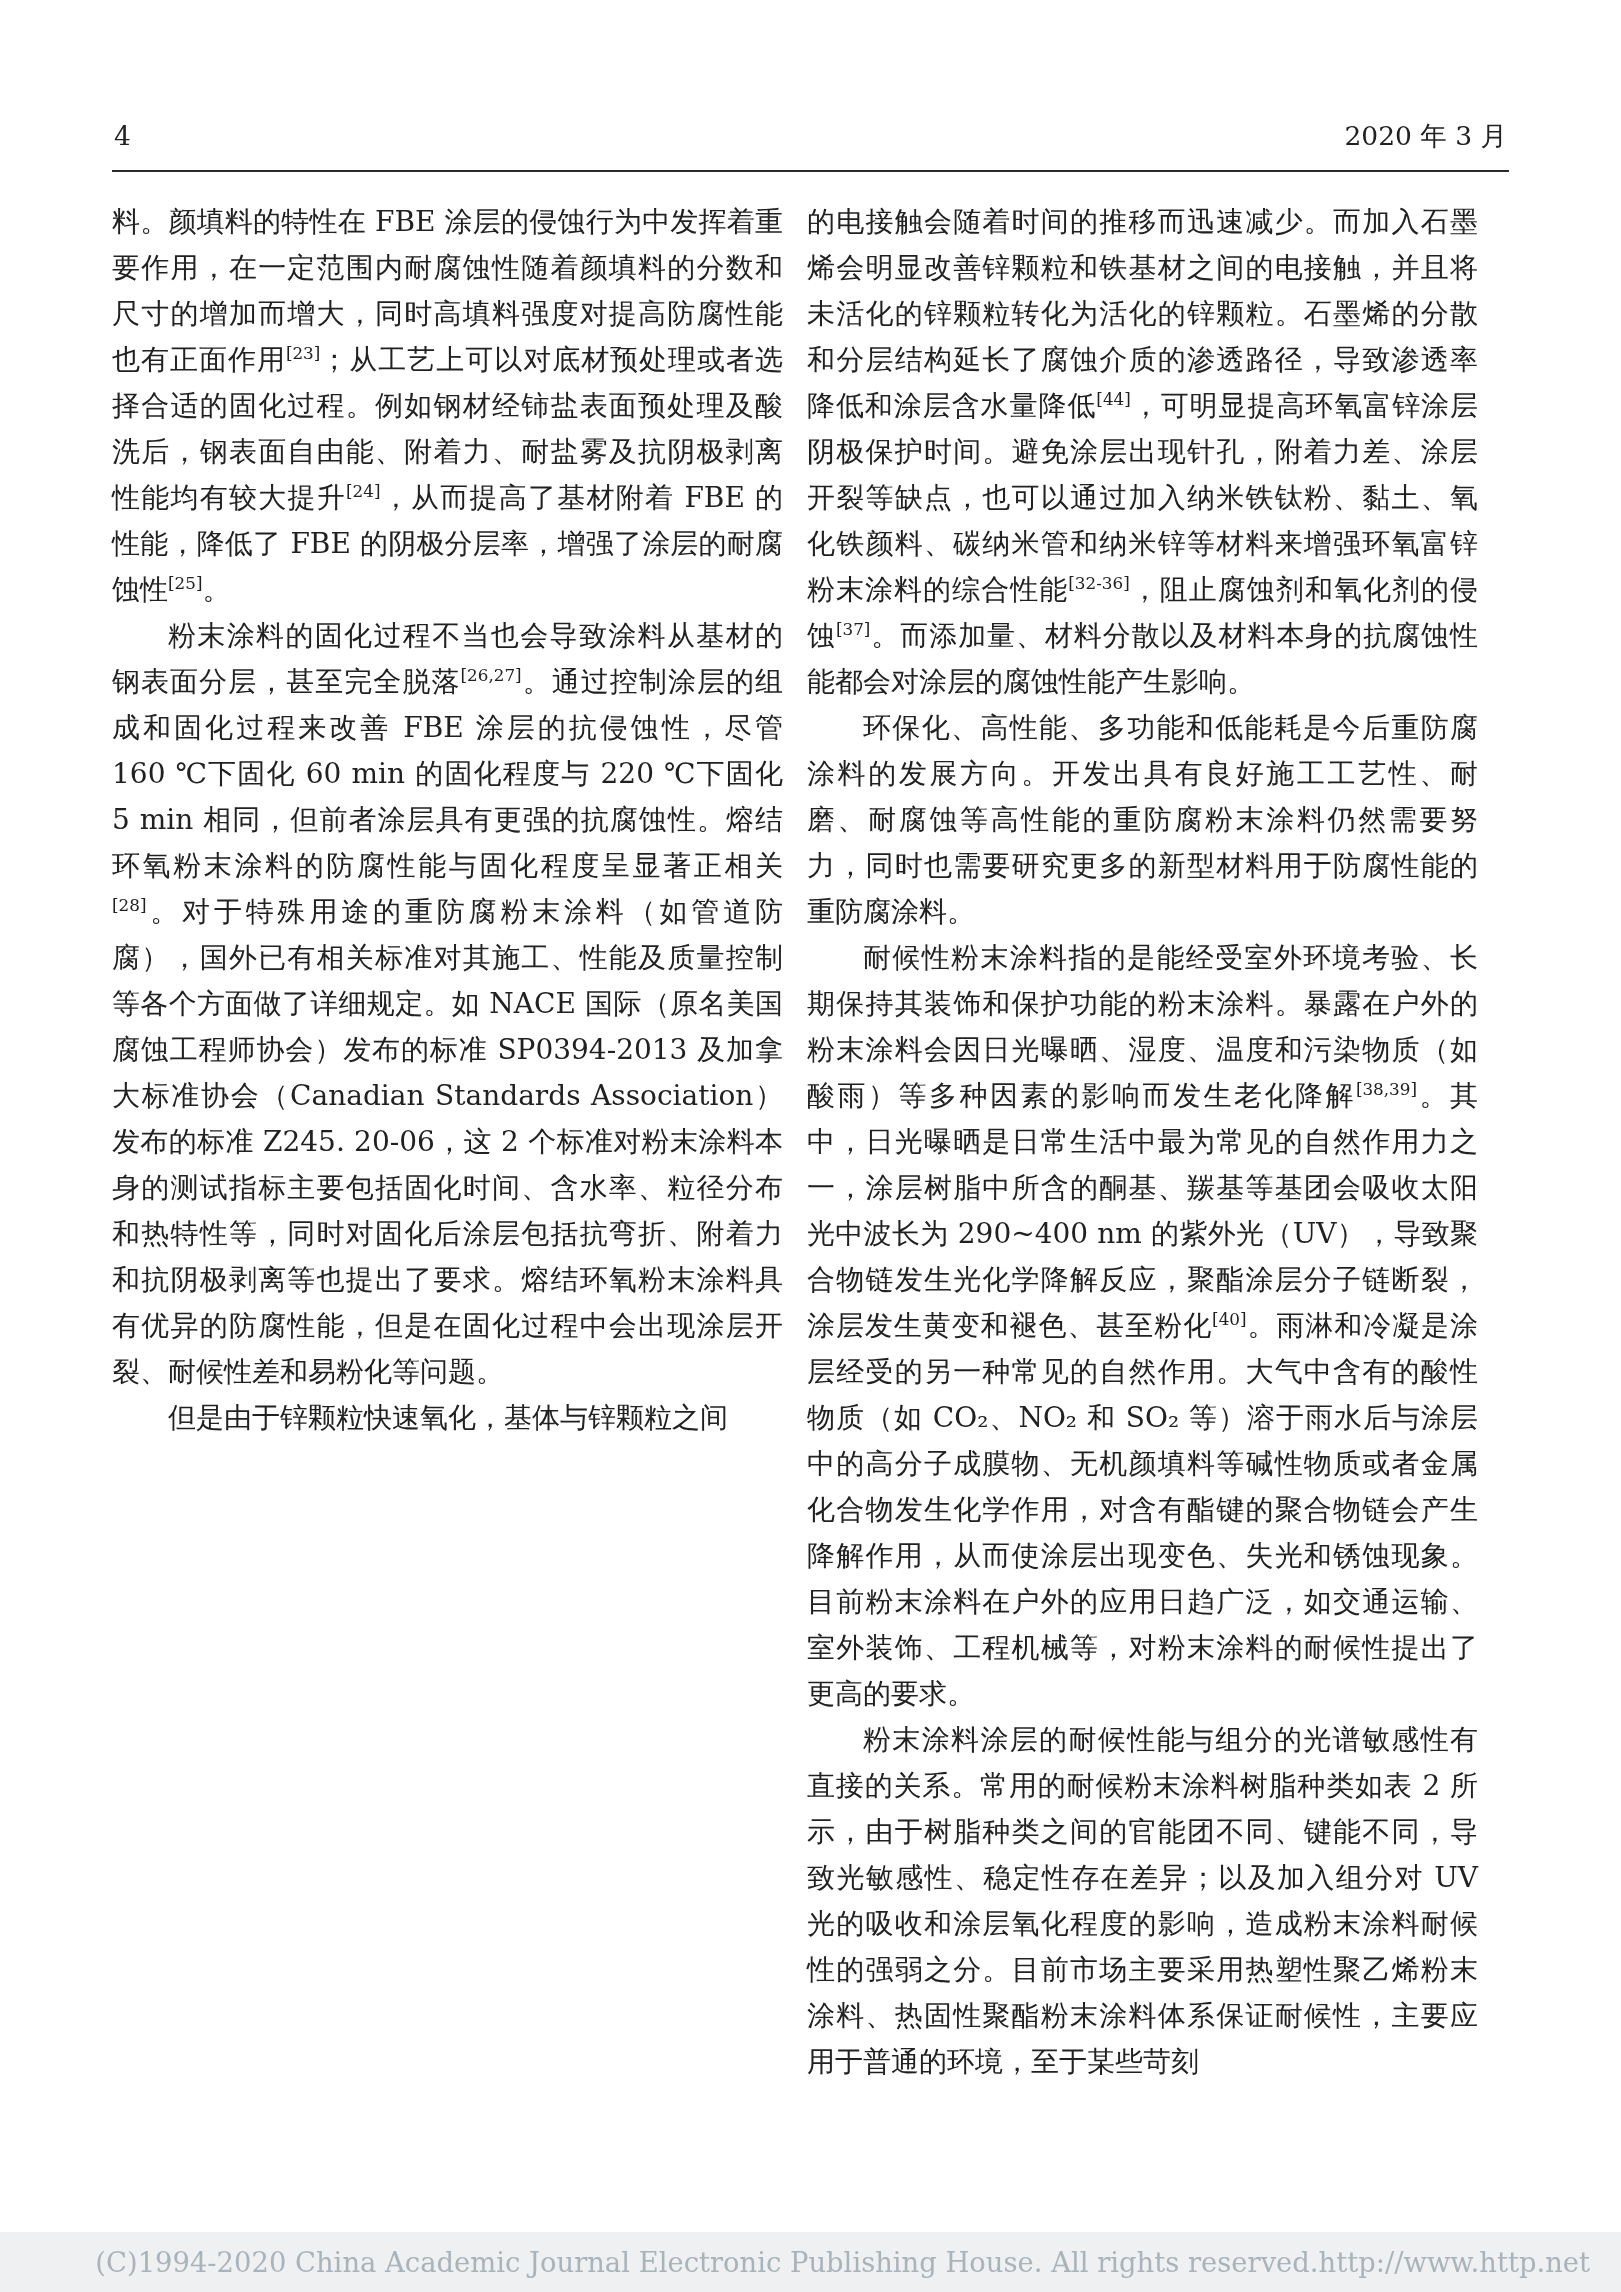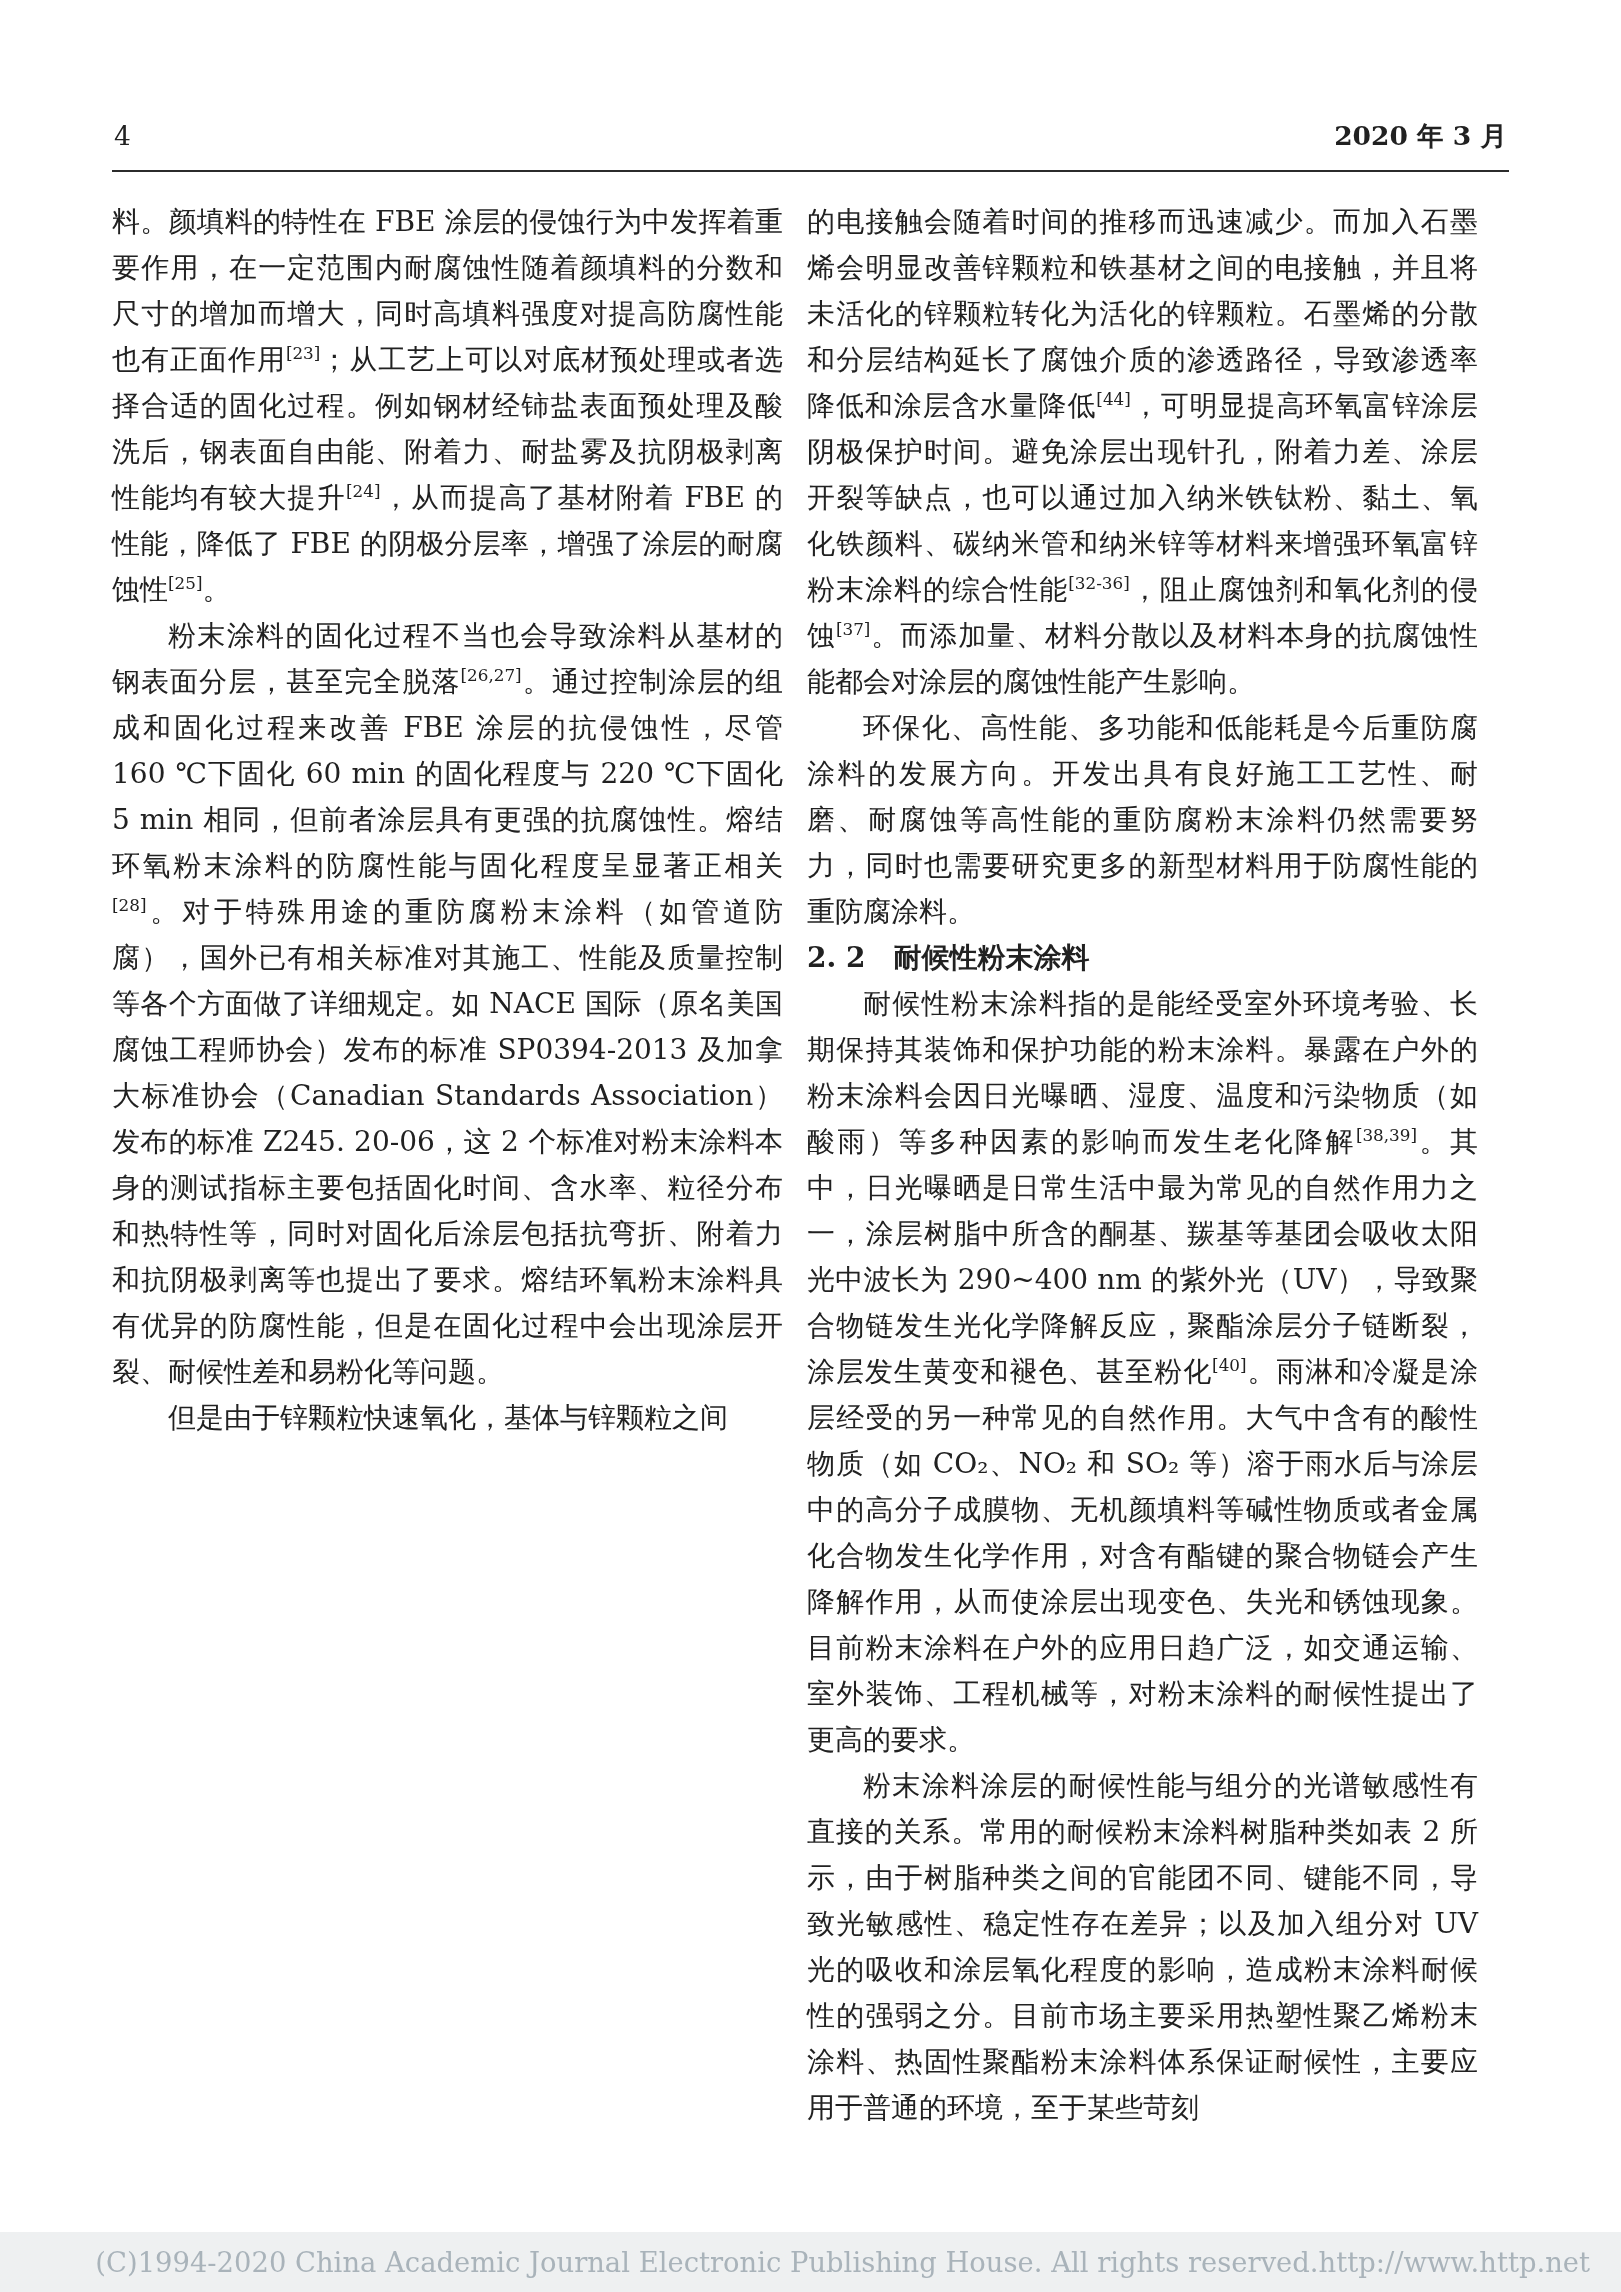--- a/index.html
+++ b/index.html
@@ -15,21 +15,21 @@
   }
   .page { padding: 118px 112px 0 112px; }
 
   .page-header {
     display: flex;
     align-items: baseline;
     font-size: 26.5px;
     padding: 0 2px 15.7px 2px;
   }
   .page-header .side { flex: 1; }
-  .page-header .side.right { text-align: right; font-weight: bold; }
+  .page-header .side.right { text-align: right; }
   .journal-title {
     letter-spacing: 13.7px;
     text-align: center;
     white-space: nowrap;
   }
   .header-rule {
     border-bottom: 2px solid #2b2b2b;
     height: 0;
   }
 
@@ -82,21 +82,20 @@
 
   <div class="content">
     <div class="col">
         <p class="para noindent">料。颜填料的特性在 FBE 涂层的侵蚀行为中发挥着重要作用，在一定范围内耐腐蚀性随着颜填料的分数和尺寸的增加而增大，同时高填料强度对提高防腐性能也有正面作用<sup>[23]</sup>；从工艺上可以对底材预处理或者选择合适的固化过程。例如钢材经铈盐表面预处理及酸洗后，钢表面自由能、附着力、耐盐雾及抗阴极剥离性能均有较大提升<sup>[24]</sup>，从而提高了基材附着 FBE 的性能，降低了 FBE 的阴极分层率，增强了涂层的耐腐蚀性<sup>[25]</sup>。</p>
         <p class="para">粉末涂料的固化过程不当也会导致涂料从基材的钢表面分层，甚至完全脱落<sup>[26,27]</sup>。通过控制涂层的组成和固化过程来改善 FBE 涂层的抗侵蚀性，尽管 160 ℃下固化 60 min 的固化程度与 220 ℃下固化 5 min 相同，但前者涂层具有更强的抗腐蚀性。熔结环氧粉末涂料的防腐性能与固化程度呈显著正相关<sup>[28]</sup>。对于特殊用途的重防腐粉末涂料（如管道防腐），国外已有相关标准对其施工、性能及质量控制等各个方面做了详细规定。如 NACE 国际（原名美国腐蚀工程师协会）发布的标准 SP0394-2013 及加拿大标准协会（Canadian Standards Association）发布的标准 Z245. 20-06，这 2 个标准对粉末涂料本身的测试指标主要包括固化时间、含水率、粒径分布和热特性等，同时对固化后涂层包括抗弯折、附着力和抗阴极剥离等也提出了要求。熔结环氧粉末涂料具有优异的防腐性能，但是在固化过程中会出现涂层开裂、耐候性差和易粉化等问题。</p>
         <p class="para">但是由于锌颗粒快速氧化，基体与锌颗粒之间</p>
       </div>
     <div class="col">
         <p class="para noindent">的电接触会随着时间的推移而迅速减少。而加入石墨烯会明显改善锌颗粒和铁基材之间的电接触，并且将未活化的锌颗粒转化为活化的锌颗粒。石墨烯的分散和分层结构延长了腐蚀介质的渗透路径，导致渗透率降低和涂层含水量降低<sup>[44]</sup>，可明显提高环氧富锌涂层阴极保护时间。避免涂层出现针孔，附着力差、涂层开裂等缺点，也可以通过加入纳米铁钛粉、黏土、氧化铁颜料、碳纳米管和纳米锌等材料来增强环氧富锌粉末涂料的综合性能<sup>[32-36]</sup>，阻止腐蚀剂和氧化剂的侵蚀<sup>[37]</sup>。而添加量、材料分散以及材料本身的抗腐蚀性能都会对涂层的腐蚀性能产生影响。</p>
         <p class="para">环保化、高性能、多功能和低能耗是今后重防腐涂料的发展方向。开发出具有良好施工工艺性、耐磨、耐腐蚀等高性能的重防腐粉末涂料仍然需要努力，同时也需要研究更多的新型材料用于防腐性能的重防腐涂料。</p>
-        <p class="heading">2. 2　耐候性粉末涂料</p>
         <p class="para">耐候性粉末涂料指的是能经受室外环境考验、长期保持其装饰和保护功能的粉末涂料。暴露在户外的粉末涂料会因日光曝晒、湿度、温度和污染物质（如酸雨）等多种因素的影响而发生老化降解<sup>[38,39]</sup>。其中，日光曝晒是日常生活中最为常见的自然作用力之一，涂层树脂中所含的酮基、羰基等基团会吸收太阳光中波长为 290~400 nm 的紫外光（UV），导致聚合物链发生光化学降解反应，聚酯涂层分子链断裂，涂层发生黄变和褪色、甚至粉化<sup>[40]</sup>。雨淋和冷凝是涂层经受的另一种常见的自然作用。大气中含有的酸性物质（如 CO₂、NO₂ 和 SO₂ 等）溶于雨水后与涂层中的高分子成膜物、无机颜填料等碱性物质或者金属化合物发生化学作用，对含有酯键的聚合物链会产生降解作用，从而使涂层出现变色、失光和锈蚀现象。目前粉末涂料在户外的应用日趋广泛，如交通运输、室外装饰、工程机械等，对粉末涂料的耐候性提出了更高的要求。</p>
         <p class="para">粉末涂料涂层的耐候性能与组分的光谱敏感性有直接的关系。常用的耐候粉末涂料树脂种类如表 2 所示，由于树脂种类之间的官能团不同、键能不同，导致光敏感性、稳定性存在差异；以及加入组分对 UV 光的吸收和涂层氧化程度的影响，造成粉末涂料耐候性的强弱之分。目前市场主要采用热塑性聚乙烯粉末涂料、热固性聚酯粉末涂料体系保证耐候性，主要应用于普通的环境，至于某些苛刻</p>
       </div>
   </div>
 
 </div>
 
 <div class="page-footer">
   <span>(C)1994-2020 China Academic Journal Electronic Publishing House. All rights reserved.</span>
   <span>http://www.http.net</span>

